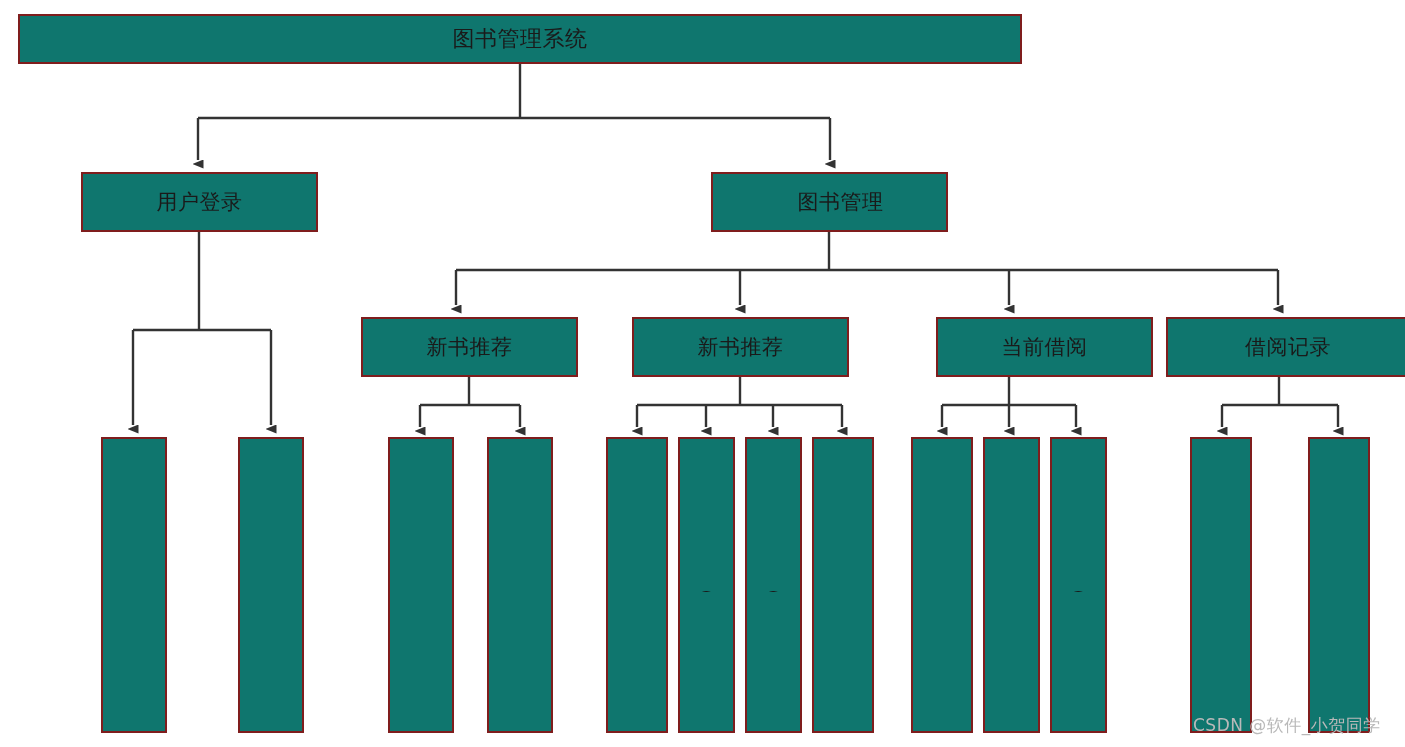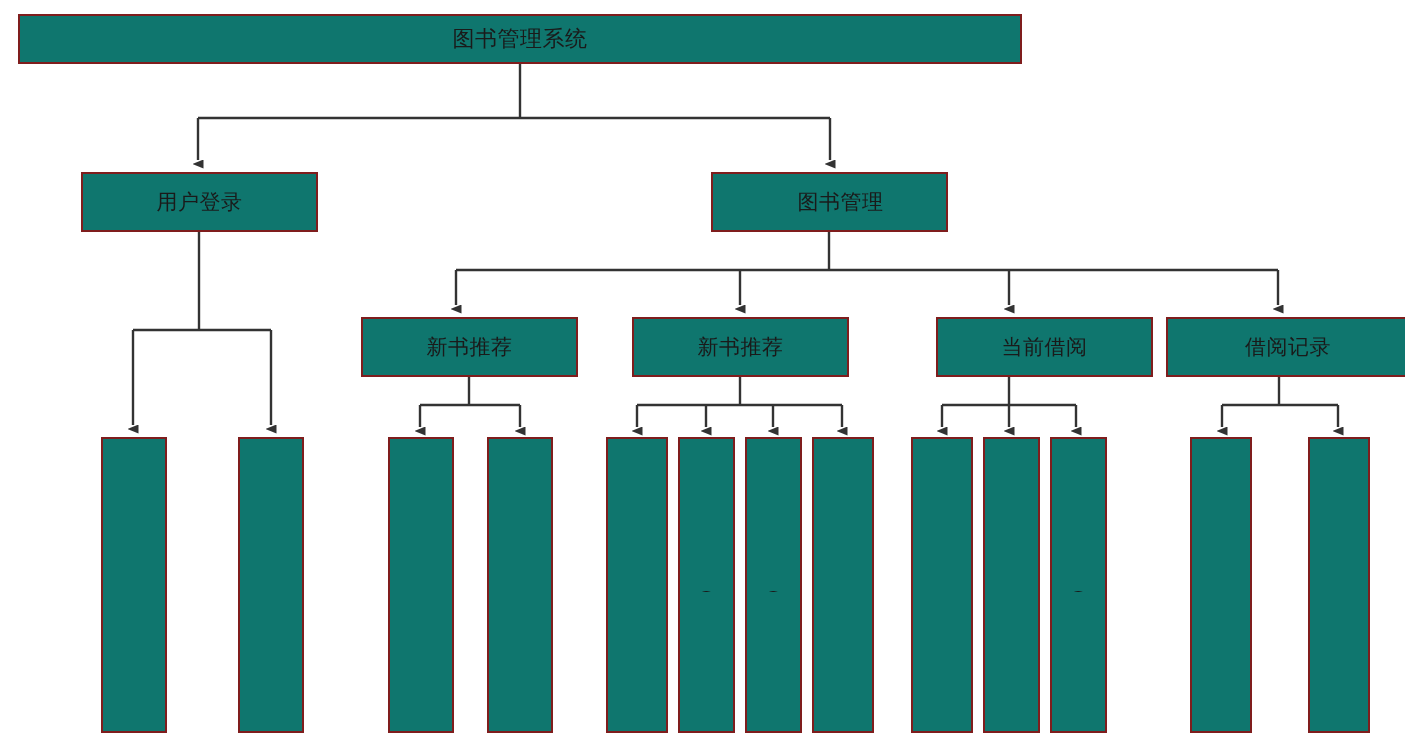--- a/index.html
+++ b/index.html
@@ -201,14 +201,15 @@
   </div>
 
   <div class="node v" style="left:1190px; top:437px; width:62px; height:296px;">
     <span class="label">新增借阅记录</span>
   </div>
 
   <div class="node v" style="left:1308px; top:437px; width:62px; height:296px;">
     <span class="label">查询借阅记录</span>
   </div>
 
+  <div class="watermark" style="left:1193px; top:714px;">CSDN @软件_小贺同学</div>
 
 </div>
 
 </body></html>

